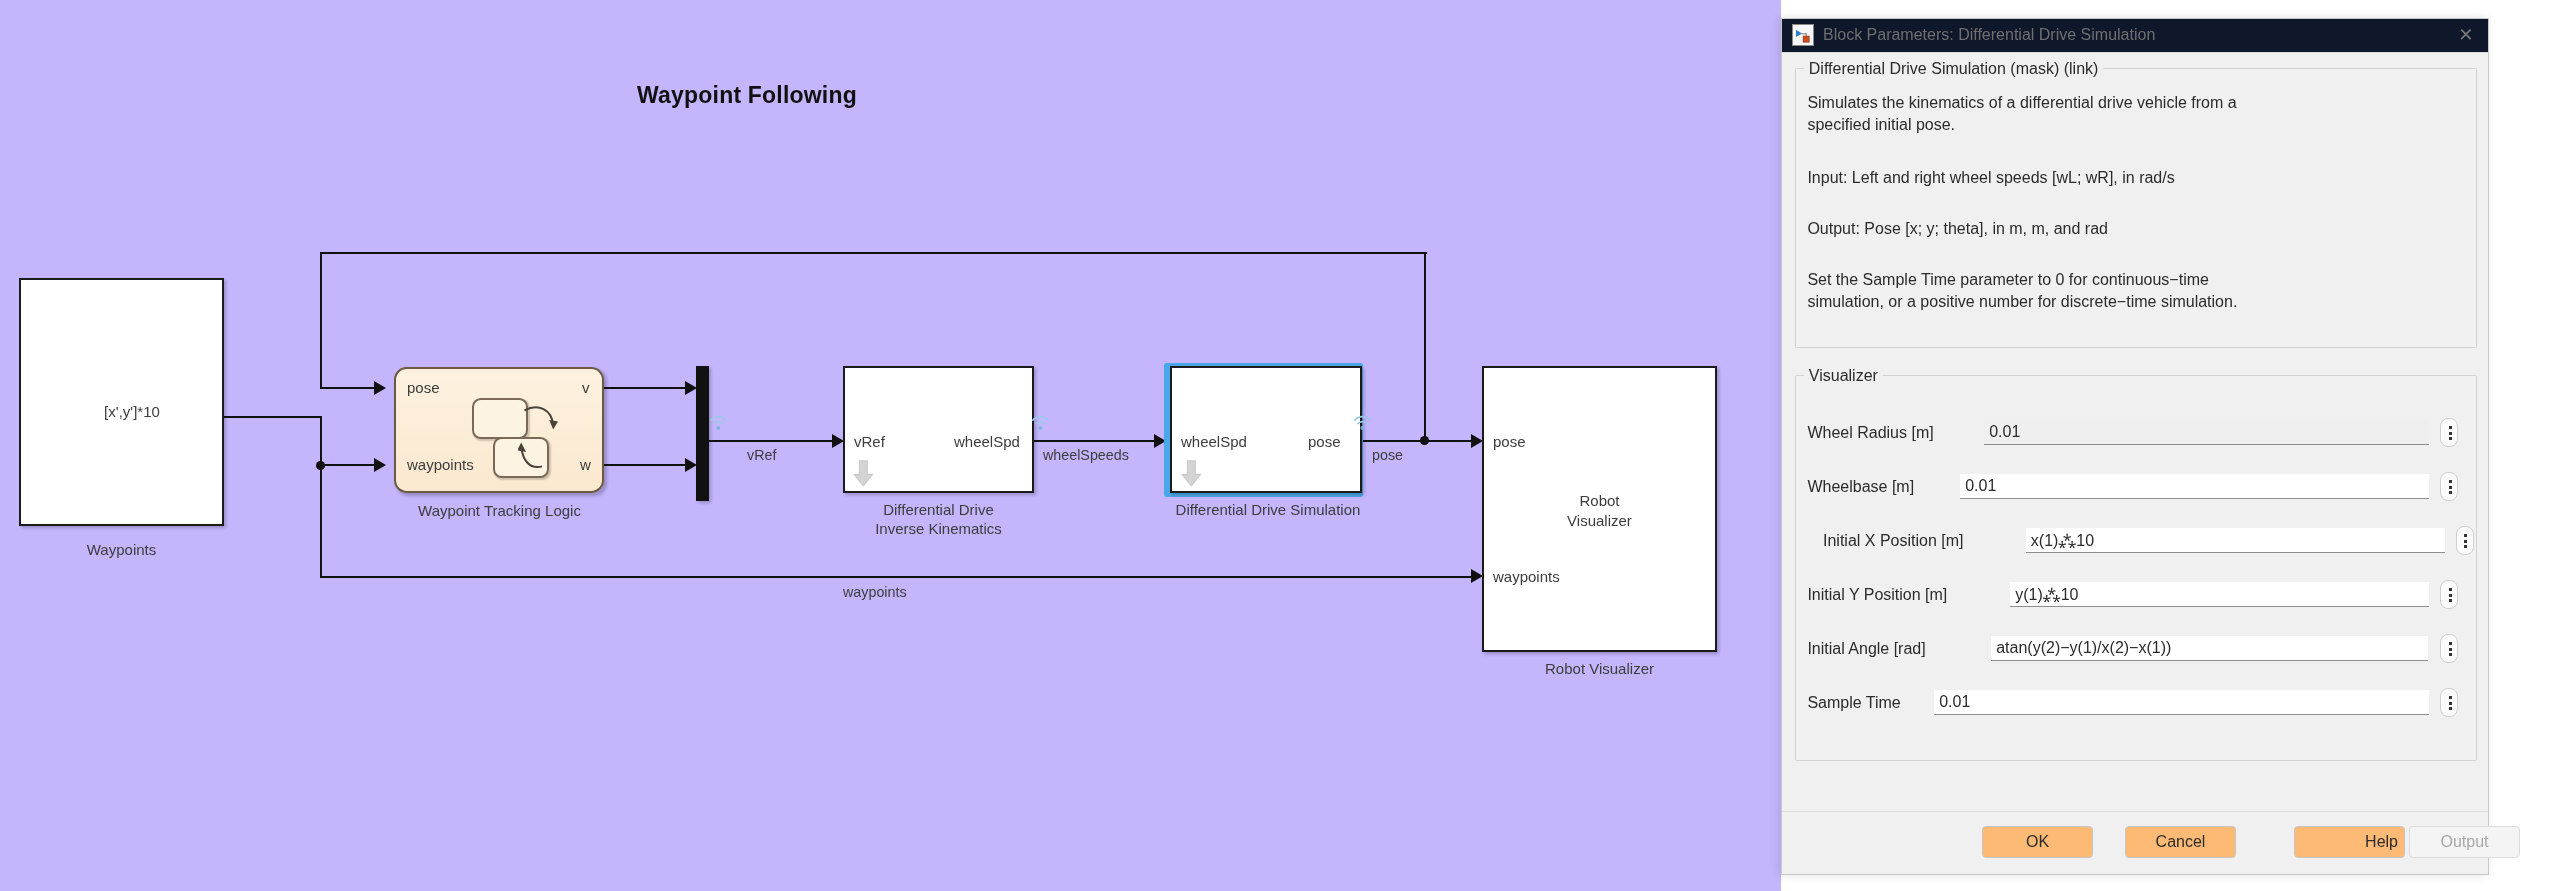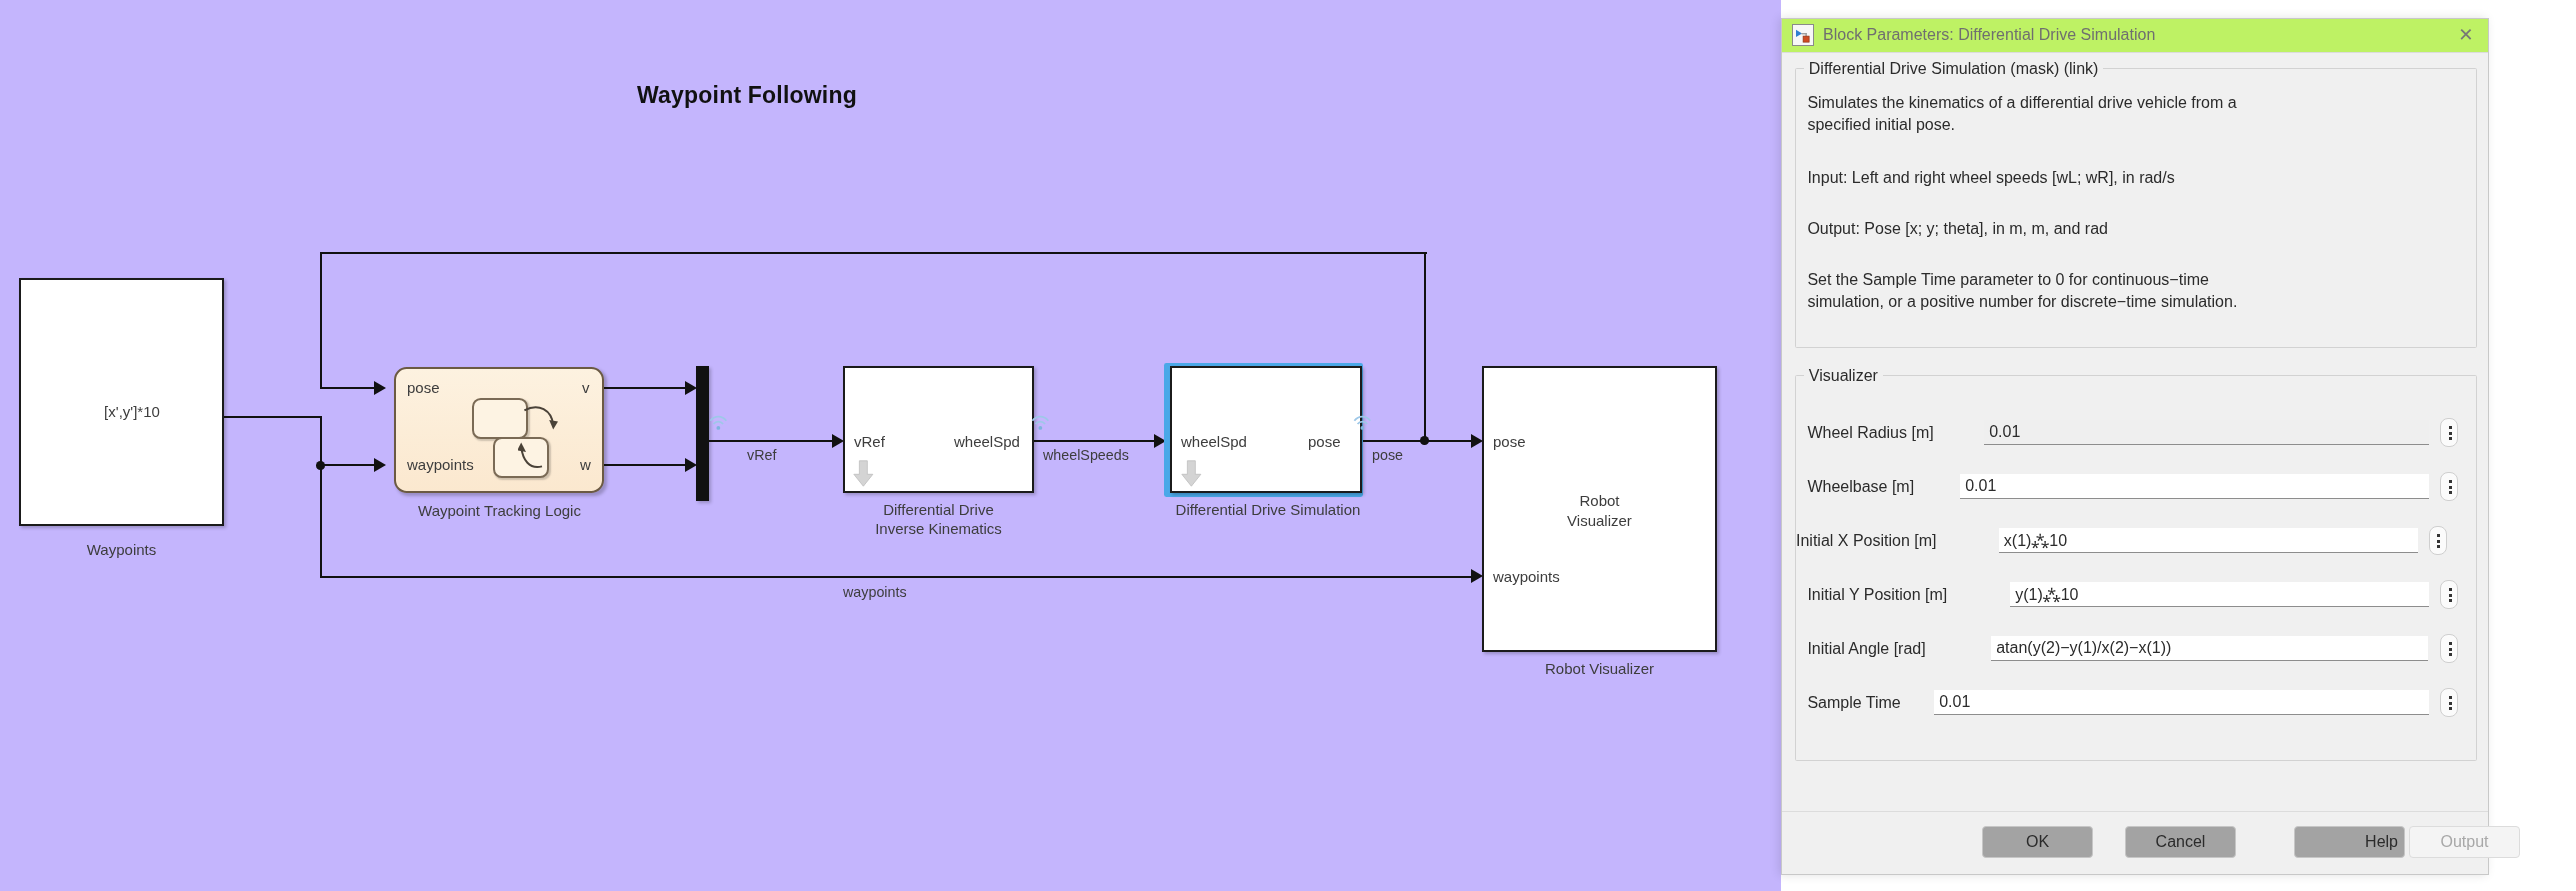--- a/index.html
+++ b/index.html
@@ -98,21 +98,21 @@
     position:absolute;
     left:1781px;top:17.5px;width:708px;height:857px;
     background:#f0f0f0;
     border:0.8px solid #c8c8c8;
     box-sizing:border-box;
     box-shadow:-2.4px 0 9.5px rgba(0,0,0,.12);
     font-family:"Liberation Sans", sans-serif;
   }
   #dlg-titlebar{
     position:relative;height:33px;
-    background:#bef264;
+    background:#0f172a;
     border-bottom:0.8px solid #dcdcdc;
     display:flex;align-items:center;
   }
   #dlg-icon{
     width:22px;height:22px;margin-left:9.5px;flex:0 0 auto;
     border:0.8px solid #8a8a8a;background:#f7f7f7;
     position:relative;box-sizing:border-box;
   }
   #dlg-title{
     margin-left:9.5px;font-size:16px;color:#6f6f6f;white-space:nowrap;
@@ -165,21 +165,21 @@
   .dots-btn i:nth-child(1){top:7.2px;}
   .dots-btn i:nth-child(2){top:12.7px;}
   .dots-btn i:nth-child(3){top:18.3px;}
   #dlg-footer{
     position:absolute;left:0;right:0;bottom:0;height:62px;
     border-top:0.8px solid #dcdcdc;
     background:#f0f0f0;
   }
   .dlg-btn{
     position:absolute;top:14.3px;height:32px;width:111px;
-    background:#a3a3a3;border:0.8px solid #c6c6c6;border-radius:4px;
+    background:#fdba74;border:0.8px solid #c6c6c6;border-radius:4px;
     font-family:"Liberation Sans", sans-serif;
     font-size:16px;color:#2b2b2b;
     box-sizing:border-box;
   }
   .dlg-btn.disabled{color:#a8a8a8;background:#f4f4f4;border-color:#dcdcdc;}
 </style>
 </head>
 <body>
 
 <div id="canvas">
@@ -327,21 +327,21 @@
   <div class="param-row" style="left:25.4px;top:455px;width:658px;">
     <div class="param-label" style="left:0;">Wheelbase [m]</div>
     <input class="param-input" style="left: 153px; width: 469px;" readonly="" value="0.01">
     <div class="dots-btn" style="left:633px;">
         <i></i>
         <i></i>
         <i></i>
       </div>
   </div>
 
-  <div class="param-row" style="left:14px;top:509px;width:658px;">
+  <div class="param-row" style="left:41px;top:509px;width:658px;">
     <div class="param-label" style="left:0;">Initial X Position [m]</div>
     <input class="param-input" style="left: 203px; width: 419px;" readonly="" value="x(1)⁂10">
     <div class="dots-btn" style="left:633px;">
         <i></i>
         <i></i>
         <i></i>
       </div>
   </div>
 
   <div class="param-row" style="left:25.4px;top:563px;width:658px;">

